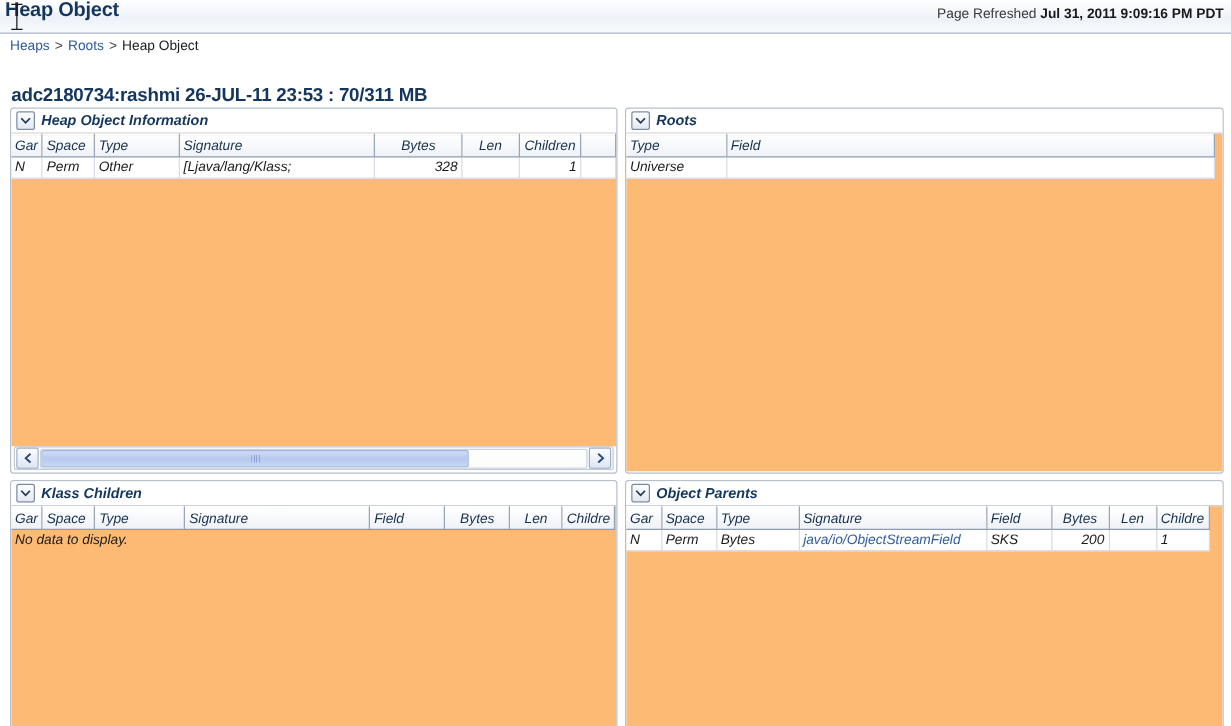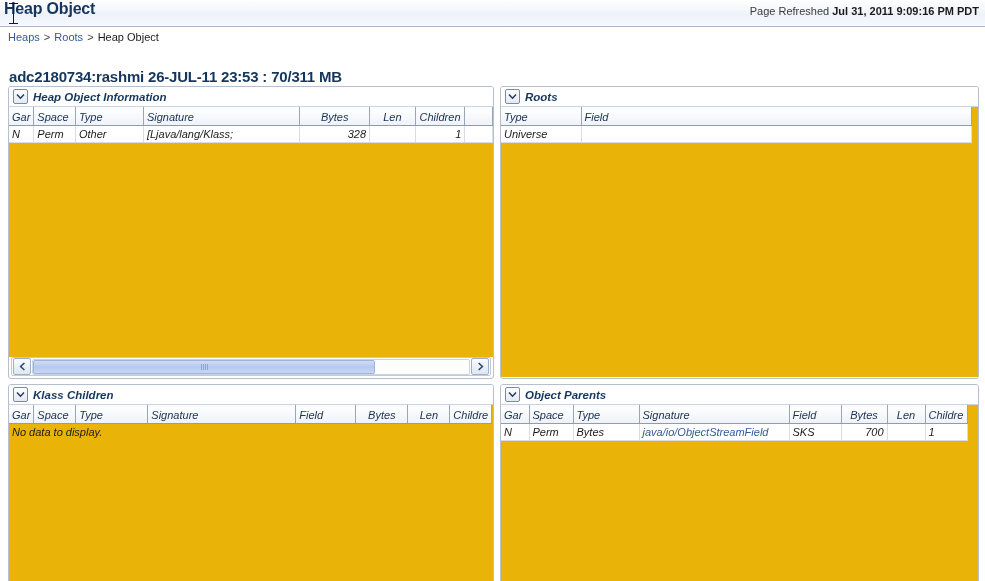--- a/index.html
+++ b/index.html
@@ -138,21 +138,21 @@
   .disclosure svg { display: block; }
   .panel-title {
     font-size: 11.5px;
     font-weight: bold;
     color: #14365d;
     white-space: nowrap;
   }
 
   .panel-body {
     position: relative;
-    background: #eab308;
+    background: #fdba74;
   }
 
   
   table.grid {
     border-collapse: collapse;
     table-layout: fixed;
     font-size: 11px;
     color: #1a1a1a;
     background: #ffffff;
   }
@@ -447,20 +447,20 @@
             <th>Childre</th>
           </tr>
         </thead>
         <tbody>
           <tr>
             <td>N</td>
             <td>Perm</td>
             <td>Bytes</td>
             <td><a href="#">java/io/ObjectStreamField</a></td>
             <td>SKS</td>
-            <td class="num">700</td>
+            <td class="num">200</td>
             <td class="num"></td>
             <td>1</td>
           </tr>
         </tbody>
       </table>
   </div>
 </div>
 
 </body></html>

